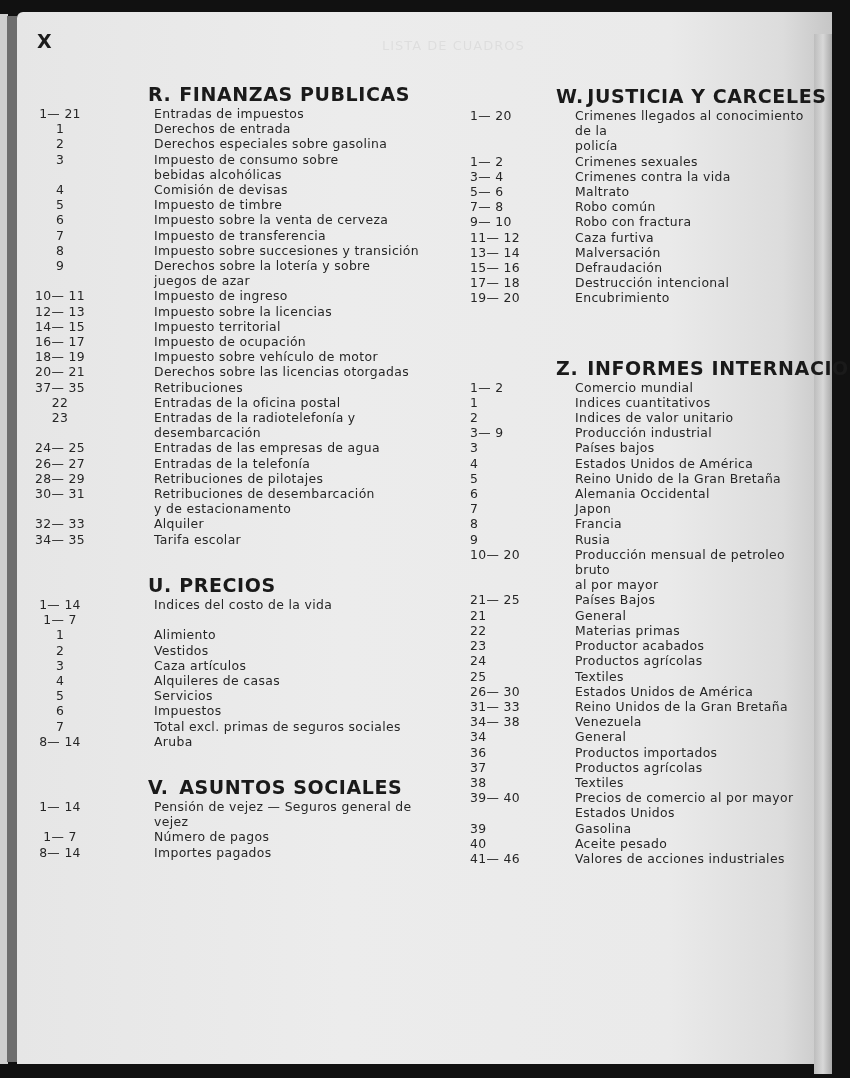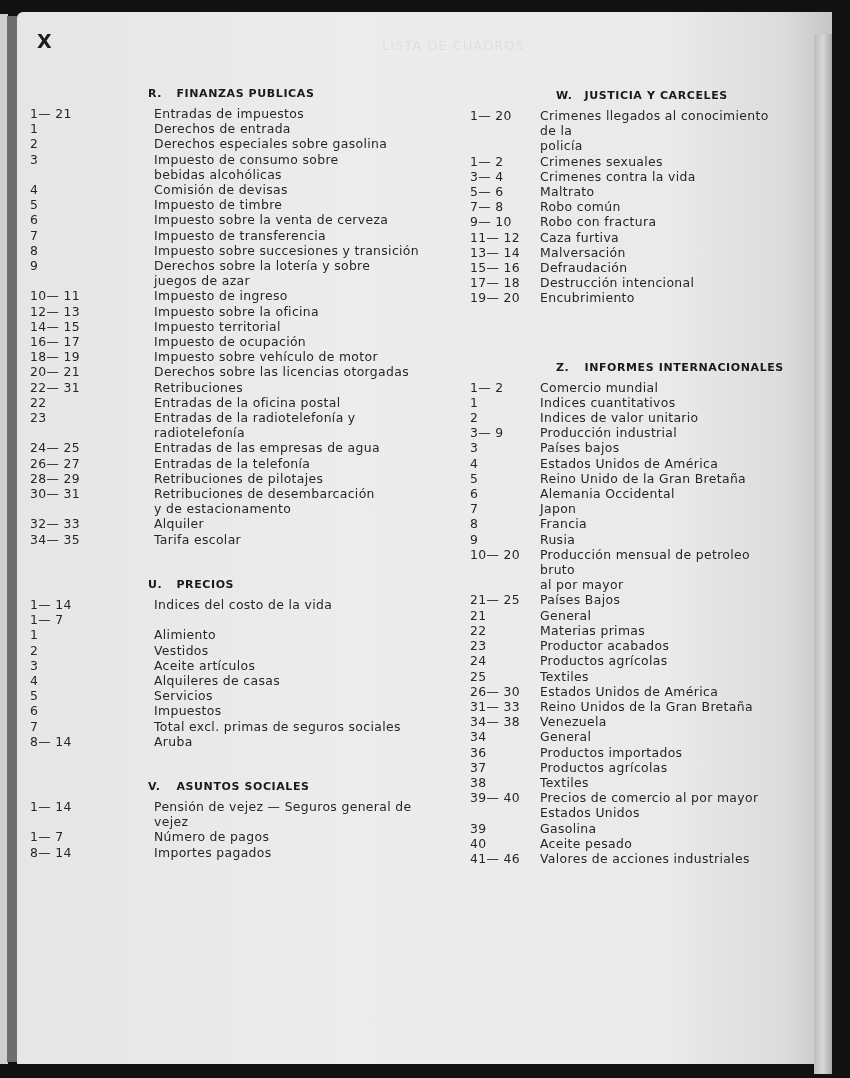--- a/index.html
+++ b/index.html
@@ -32,35 +32,35 @@
     }
     .page-number {
       position: absolute; left: 37px; top: 30px;
       font-size: 19px; font-weight: bold; color: #1c1c1c;
     }
     .col { position: absolute; }
     .col-left { left: 30px; top: 82px; width: 420px; }
     .col-right { left: 470px; top: 84px; width: 345px; }
     .section { margin-bottom: 0; }
     .section-title {
-      font-size: 11px; font-weight: bold; color: #1a1a1a;
+      font-size: 19px; font-weight: bold; color: #1a1a1a;
       letter-spacing: 0.6px; height: 24px; line-height: 24px;
       white-space: nowrap;
     }
     .col-left .section-title { padding-left: 118px; }
     .col-right .section-title { padding-left: 86px; }
     .section-title .letter { display: inline-block; width: 24px; }
     .row {
       display: flex; font-size: 12.4px; line-height: 15.2px; color: #262626;
       letter-spacing: 0.35px;
     }
-    .col-left .row .num { width: 60px; text-align: left; flex: none; }
+    .col-left .row .num { width: 60px; text-align: center; flex: none; }
     .col-left .row .label { margin-left: 64px; white-space: pre-wrap; width: 270px; }
     .col-right .row .num { width: 70px; text-align: left; flex: none; }
-    .col-right .row .label { white-space: pre-wrap; width: 240px; }
+    .col-right .row .label { margin-left: 35px; white-space: pre-wrap; width: 240px; }
     .gap-u { height: 26px; }
     .gap-v { height: 26px; }
     .gap-z { height: 50px; }
   </style>
 </head>
 <body>
 
 <div class="page-edge-left"></div>
 <div class="page-edge-dark"></div>
 
@@ -125,53 +125,53 @@
         <div class="row">
           <span class="num"></span>
           <span class="label">juegos de azar</span>
         </div>
         <div class="row">
           <span class="num">10— 11</span>
           <span class="label">Impuesto de ingreso</span>
         </div>
         <div class="row">
           <span class="num">12— 13</span>
-          <span class="label">Impuesto sobre la oficina</span>
+          <span class="label">Impuesto sobre la licencias</span>
         </div>
         <div class="row">
           <span class="num">14— 15</span>
           <span class="label">Impuesto territorial</span>
         </div>
         <div class="row">
           <span class="num">16— 17</span>
           <span class="label">Impuesto de ocupación</span>
         </div>
         <div class="row">
           <span class="num">18— 19</span>
           <span class="label">Impuesto sobre vehículo de motor</span>
         </div>
         <div class="row">
           <span class="num">20— 21</span>
           <span class="label">Derechos sobre las licencias otorgadas</span>
         </div>
         <div class="row">
-          <span class="num">22— 31</span>
+          <span class="num">37— 35</span>
           <span class="label">Retribuciones</span>
         </div>
         <div class="row">
           <span class="num">22</span>
           <span class="label">Entradas de la oficina postal</span>
         </div>
         <div class="row">
           <span class="num">23</span>
           <span class="label">Entradas de la radiotelefonía y</span>
         </div>
         <div class="row">
           <span class="num"></span>
-          <span class="label">radiotelefonía</span>
+          <span class="label">desembarcación</span>
         </div>
         <div class="row">
           <span class="num">24— 25</span>
           <span class="label">Entradas de las empresas de agua</span>
         </div>
         <div class="row">
           <span class="num">26— 27</span>
           <span class="label">Entradas de la telefonía</span>
         </div>
         <div class="row">
@@ -214,21 +214,21 @@
         <div class="row">
           <span class="num">1</span>
           <span class="label">Alimiento</span>
         </div>
         <div class="row">
           <span class="num">2</span>
           <span class="label">Vestidos</span>
         </div>
         <div class="row">
           <span class="num">3</span>
-          <span class="label">Aceite artículos</span>
+          <span class="label">Caza artículos</span>
         </div>
         <div class="row">
           <span class="num">4</span>
           <span class="label">Alquileres de casas</span>
         </div>
         <div class="row">
           <span class="num">5</span>
           <span class="label">Servicios</span>
         </div>
         <div class="row">

